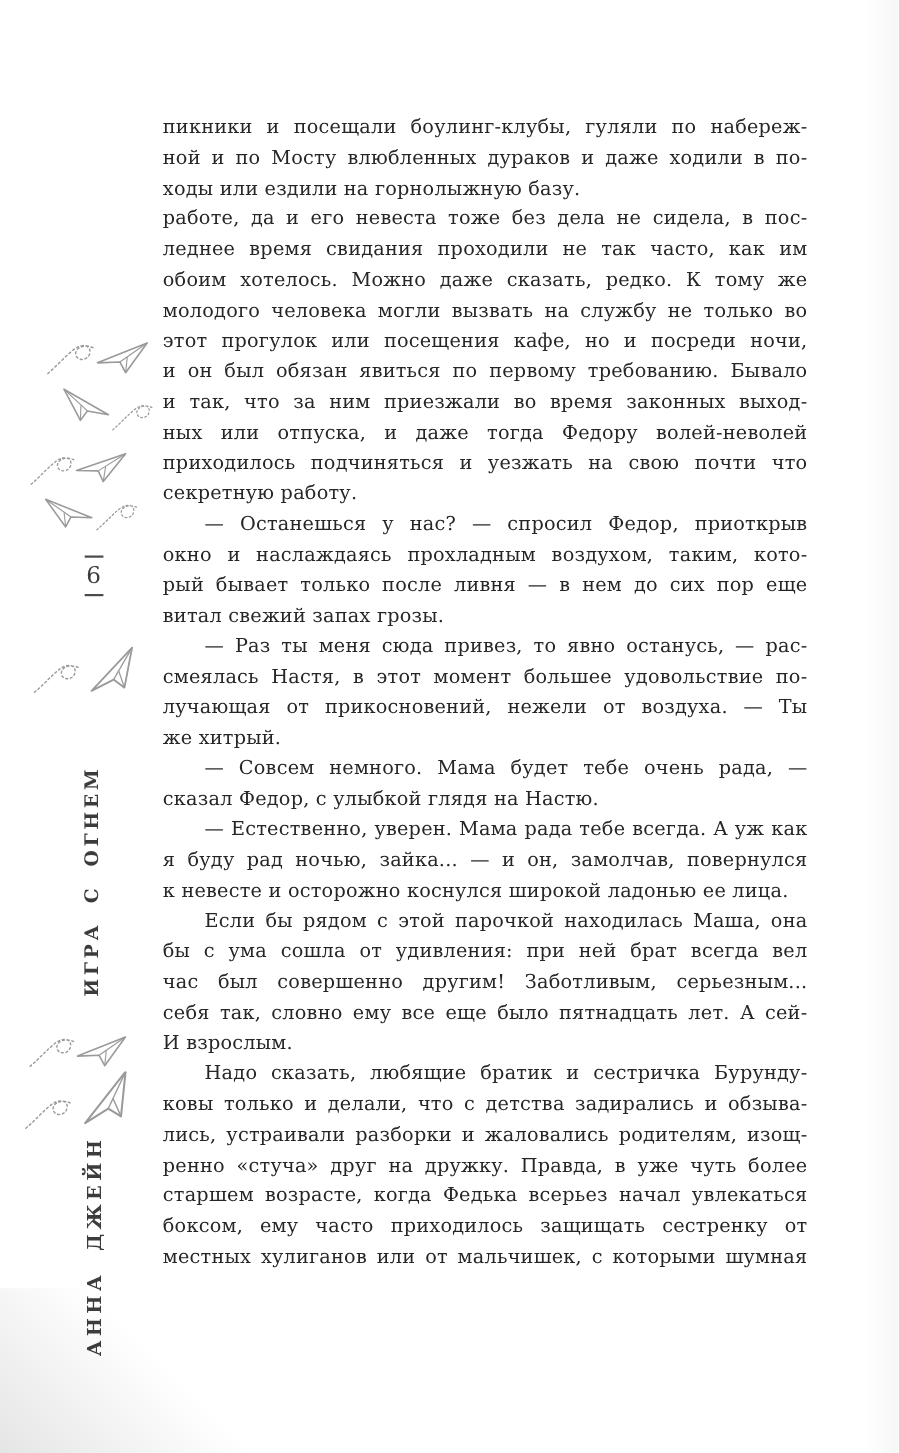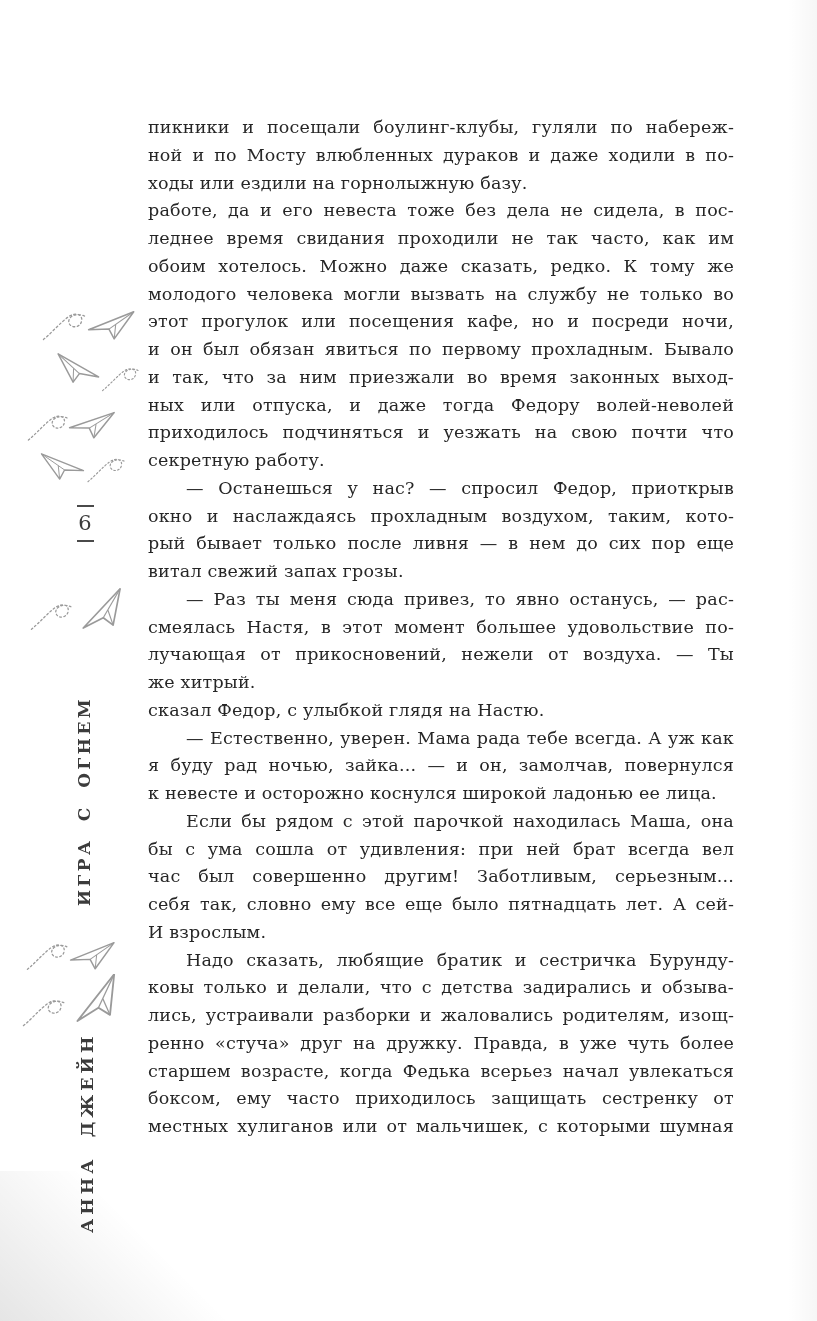--- a/index.html
+++ b/index.html
@@ -12,21 +12,21 @@
     background:linear-gradient(45deg, rgba(0,0,0,0.10), rgba(0,0,0,0) 55%);
     pointer-events:none;
   }
   .edge-shade{
     position:absolute;right:0;top:0;width:30px;height:100%;
     background:linear-gradient(to left, rgba(0,0,0,0.035), rgba(0,0,0,0));
     pointer-events:none;
   }
   
   .body-text{
-    position:absolute;left:148px;top:114px;width:586px;
+    position:absolute;left:148px;top:103px;width:586px;
     font-size:17.5px;line-height:27.75px;color:#262626;
     letter-spacing:0.2px;
   }
   .line{text-align:justify;text-align-last:justify;white-space:nowrap;}
   .line.lastline{text-align-last:left;white-space:normal;}
   .line.firstline{padding-left:38px;}
   
   .pagenum{position:absolute;left:64px;top:505px;width:42px;text-align:center;color:#3c3c3c;}
   .pagenum .rule{width:17px;height:2px;background:#4a4a4a;margin:0 auto;}
   .pagenum .num{font-size:21px;line-height:1.1;margin:5px 0;}
@@ -129,39 +129,40 @@
         <div class="line">пикники и посещали боулинг-клубы, гуляли по набереж-</div>
         <div class="line">ной и по Мосту влюбленных дураков и даже ходили в по-</div>
         <div class="line lastline">ходы или ездили на горнолыжную базу.</div>
       </div>
       <div class="para">
         <div class="line">работе, да и его невеста тоже без дела не сидела, в пос-</div>
         <div class="line">леднее время свидания проходили не так часто, как им</div>
         <div class="line">обоим хотелось. Можно даже сказать, редко. К тому же</div>
         <div class="line">молодого человека могли вызвать на службу не только во</div>
         <div class="line">этот прогулок или посещения кафе, но и посреди ночи,</div>
-        <div class="line">и он был обязан явиться по первому прохладным. Бывало</div>
+        <div class="line">и он был обязан явиться по первому требованию. Бывало</div>
         <div class="line">и так, что за ним приезжали во время законных выход-</div>
         <div class="line">ных или отпуска, и даже тогда Федору волей-неволей</div>
         <div class="line">приходилось подчиняться и уезжать на свою почти что</div>
         <div class="line lastline">секретную работу.</div>
       </div>
       <div class="para">
         <div class="line firstline">— Останешься у нас? — спросил Федор, приоткрыв</div>
         <div class="line">окно и наслаждаясь прохладным воздухом, таким, кото-</div>
         <div class="line">рый бывает только после ливня — в нем до сих пор еще</div>
         <div class="line lastline">витал свежий запах грозы.</div>
       </div>
       <div class="para">
         <div class="line firstline">— Раз ты меня сюда привез, то явно останусь, — рас-</div>
         <div class="line">смеялась Настя, в этот момент большее удовольствие по-</div>
         <div class="line">лучающая от прикосновений, нежели от воздуха. — Ты</div>
         <div class="line lastline">же хитрый.</div>
       </div>
       <div class="para">
+        <div class="line firstline">— Совсем немного. Мама будет тебе очень рада, —</div>
         <div class="line lastline">сказал Федор, с улыбкой глядя на Настю.</div>
       </div>
       <div class="para">
         <div class="line firstline">— Естественно, уверен. Мама рада тебе всегда. А уж как</div>
         <div class="line">я буду рад ночью, зайка... — и он, замолчав, повернулся</div>
         <div class="line lastline">к невесте и осторожно коснулся широкой ладонью ее лица.</div>
       </div>
       <div class="para">
         <div class="line firstline">Если бы рядом с этой парочкой находилась Маша, она</div>
         <div class="line">бы с ума сошла от удивления: при ней брат всегда вел</div>

